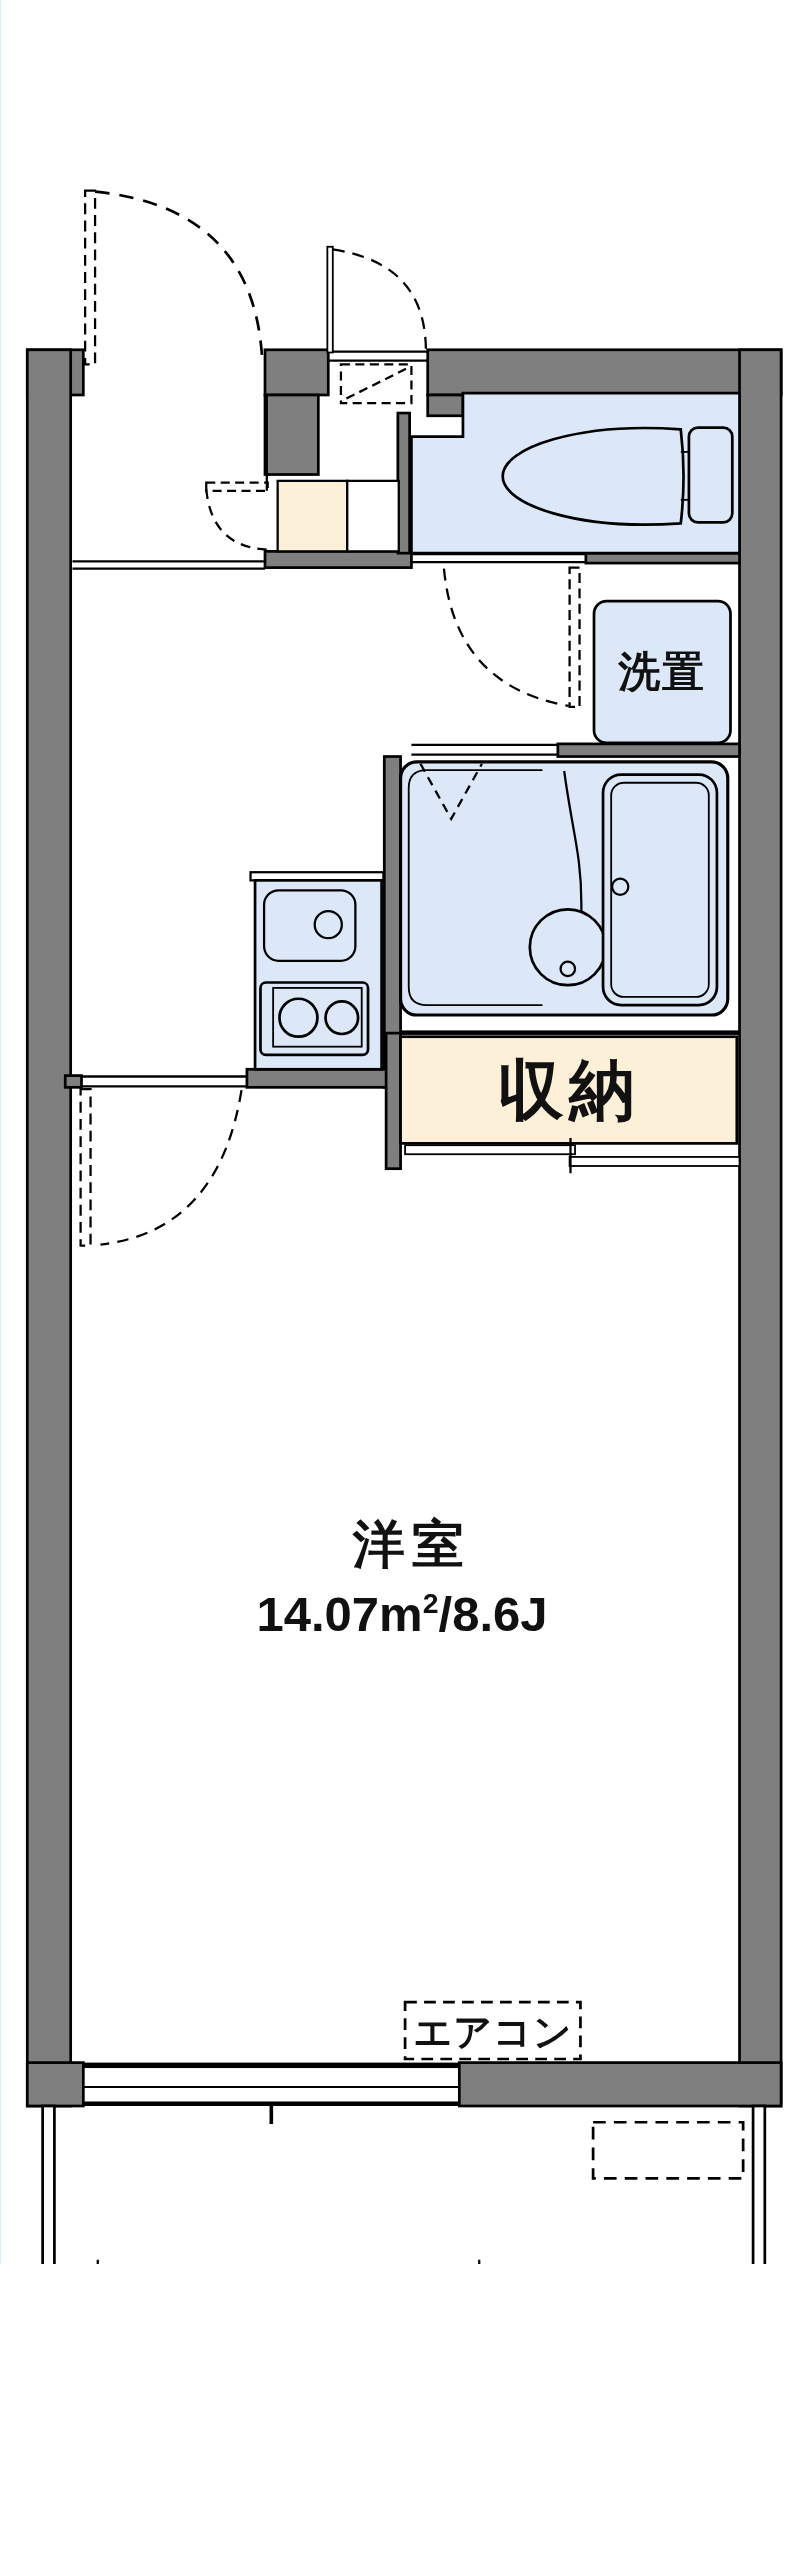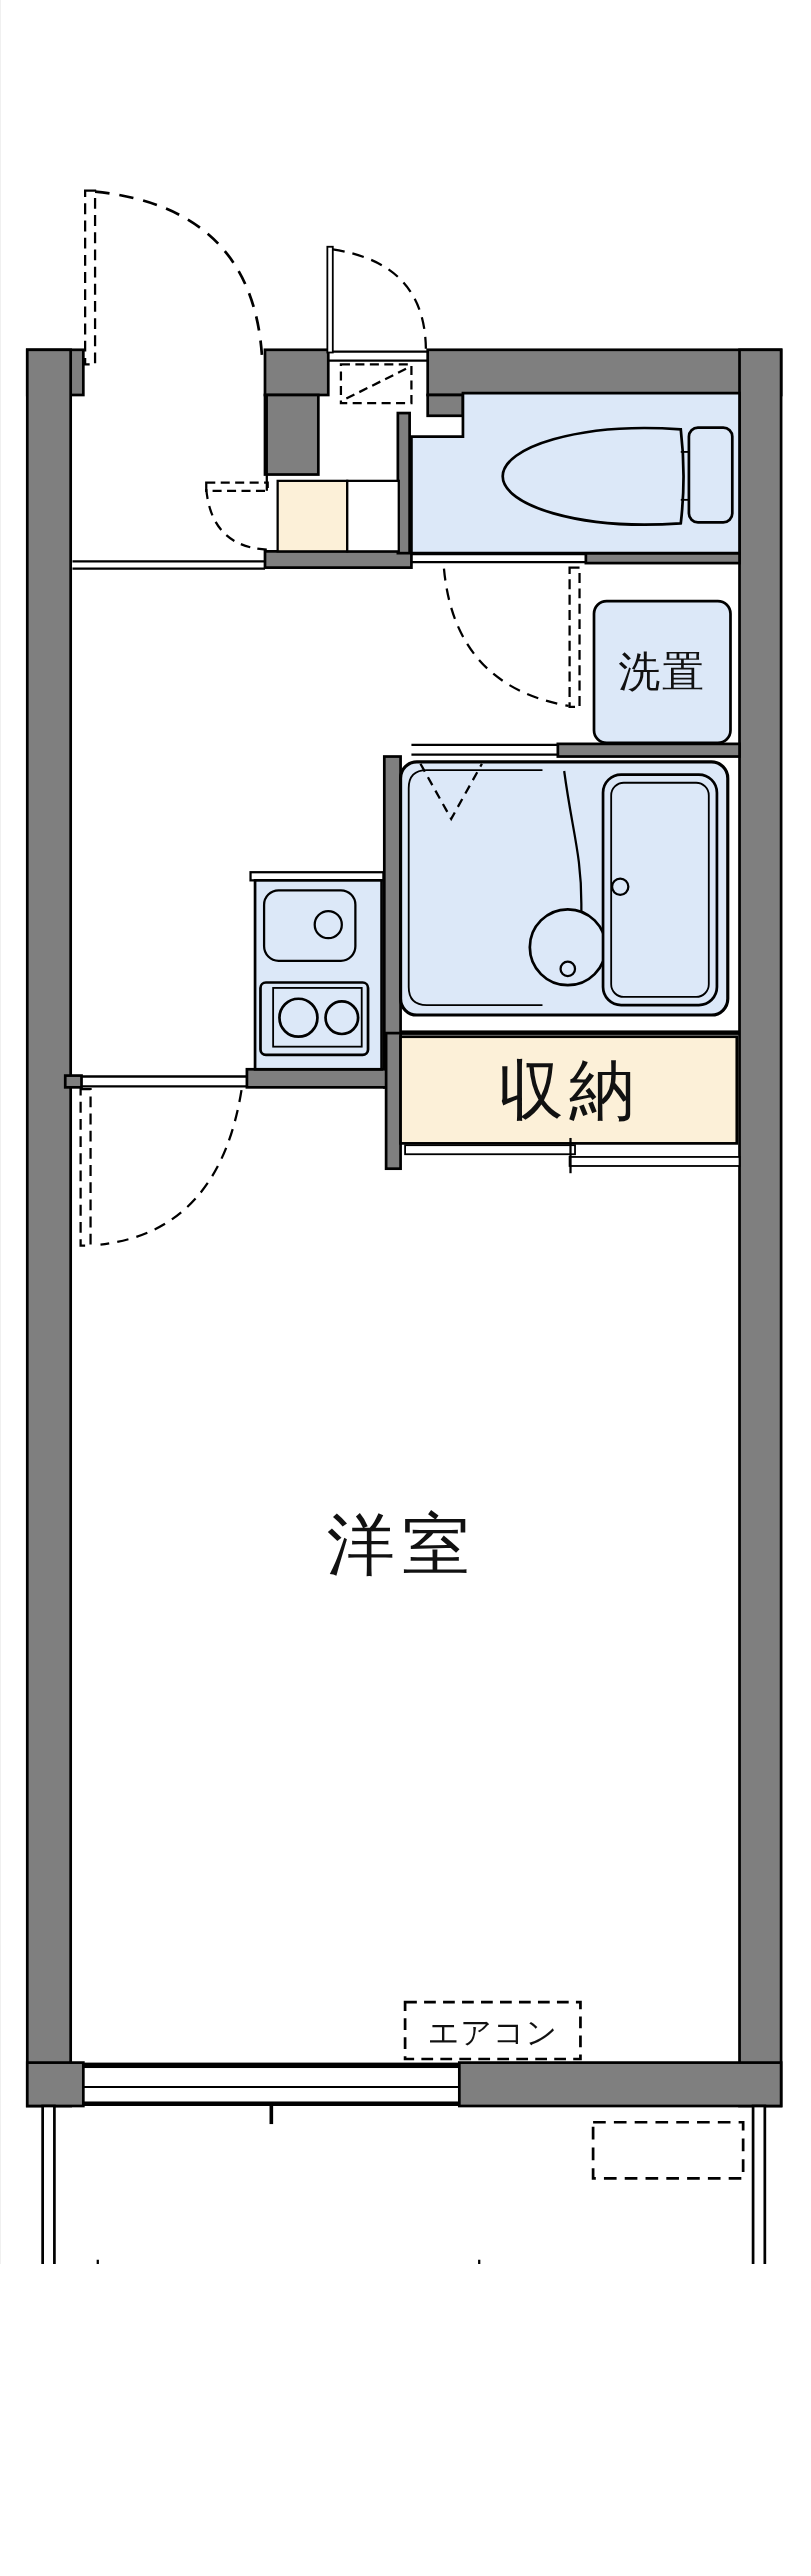--- a/index.html
+++ b/index.html
@@ -1,26 +1,26 @@
 <!DOCTYPE html>
 <html style="font-size:14.5px"><head>
 <meta charset="utf-8">
 <style>
   html,body{margin:0;padding:0;background:#ffffff;}
-  .plan{position:relative;width:812px;height:2264px;background:#a3a3a3;overflow:hidden;
-        font-family:"Liberation Sans","DejaVu Sans",sans-serif;}
+  .plan{position:relative;width:812px;height:2264px;background:#0ea5e9;overflow:hidden;
+        font-family:"Liberation Sans","DejaVu Sans",sans-serif;font-weight:bold;}
   .plan svg{position:absolute;left:0;top:0;}
   .lbl{position:absolute;transform:translate(-50%,-50%);color:#111;white-space:nowrap;
        font-family:"Liberation Sans","DejaVu Sans",sans-serif;line-height:1;}
   .lbl-washer{font-size:42px;letter-spacing:1.8px;}
   .lbl-storage{font-size:66px;letter-spacing:5.4px;}
-  .lbl-room{font-size:68px;letter-spacing:7.2px;}
+  .lbl-room{font-size:52px;letter-spacing:7.2px;margin-left:10px;}
   .lbl-area{font-size:49px;}
   .lbl-area sup{font-size:58%;vertical-align:super;}
-  .lbl-aircon{font-size:31px;letter-spacing:0.9px;}
+  .lbl-aircon{font-size:38px;letter-spacing:0.9px;}
 </style>
 </head>
 <body>
 
 <div class="plan">
 <svg width="812" height="2576" viewBox="0 0 898 2850">
 
   <rect x="0" y="0" width="898" height="2850" fill="#ffffff"></rect>
 
   <g fill="#ffffff" stroke="none">
@@ -128,15 +128,16 @@
   <line x1="108" y1="2500" x2="108" y2="2597" stroke="#000000" stroke-width="2.5" stroke-dasharray="14 10"></line>
   <line x1="530" y1="2500" x2="530" y2="2597" stroke="#000000" stroke-width="2.5" stroke-dasharray="14 10"></line>
   <rect x="656" y="2348" width="166" height="62" fill="none" stroke="#000000" stroke-width="3" stroke-dasharray="14 9"></rect>
 
   <rect x="448" y="2215" width="194" height="63" fill="none" stroke="#000000" stroke-width="3" stroke-dasharray="13 8"></rect>
 </svg>
 
   <div class="lbl lbl-washer" style="left:662px;top:672px;">洗置</div>
   <div class="lbl lbl-storage" style="left:569px;top:1090px;">収納</div>
   <div class="lbl lbl-room" style="left:402px;top:1544px;">洋室</div>
+  <div class="lbl lbl-area" style="left:402px;top:1614px;"><span>14.07m</span><sup>2</sup><span>/8.6J</span></div>
   <div class="lbl lbl-aircon" style="left:493px;top:2032px;">エアコン</div>
 </div>
 
 
 </body></html>

